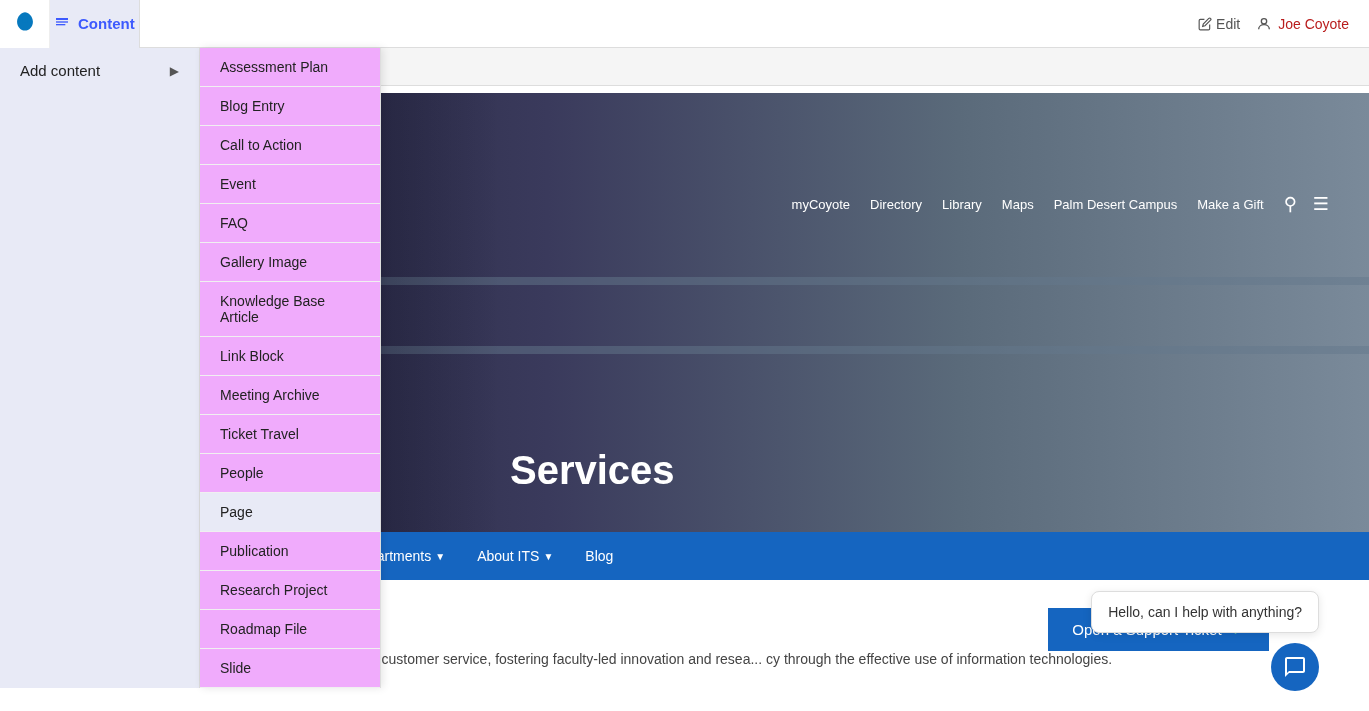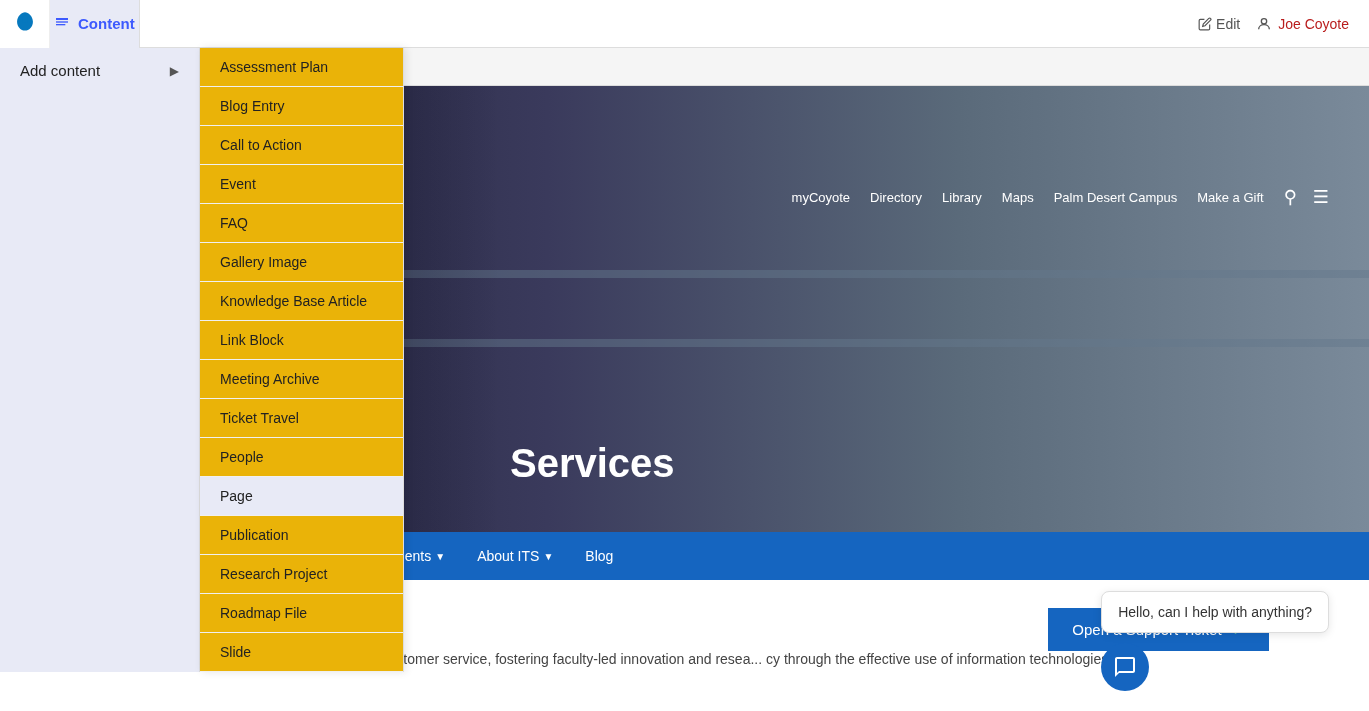--- a/index.html
+++ b/index.html
@@ -94,42 +94,42 @@
       justify-content: space-between;
       cursor: pointer;
       font-size: 15px;
       color: #222;
       background: #e8eaf6;
     }
     .add-content-item .chevron { font-size: 12px; color: #555; }
 
     
     .content-type-list {
-      width: 204px;
-      background: #eab308;
+      width: 181px;
+      background: #f0abfc;
       border-right: 1px solid #ddd;
       box-shadow: 2px 0 8px rgba(0,0,0,0.1);
     }
     .content-type-item {
       padding: 11px 20px;
       font-size: 14px;
       color: #222;
       cursor: pointer;
       border-bottom: 1px solid #f0f0f0;
     }
     .content-type-item.selected {
       background: #e8eaf6;
       color: #222;
       font-weight: 500;
     }
 
     
     .hero {
       position: absolute;
-      top: 86px; left: 0; right: 0;
+      top: 93px; left: 0; right: 0;
       height: 460px;
       background: linear-gradient(to right, #1a1a2e 0%, #3a3a5c 40%, #5a6a7a 70%, #7a8a9a 100%);
       overflow: hidden;
     }
     .hero-overlay {
       position: absolute;
       bottom: 60px; left: 80px;
       color: #fff;
       font-size: 40px;
       font-weight: bold;
@@ -233,24 +233,25 @@
       gap: 10px;
       cursor: pointer;
       z-index: 10;
       border: none;
     }
     .support-ticket .check { color: #90ee90; font-size: 16px; }
 
     
     .chat-area {
       position: absolute;
-      bottom: 20px; right: 40px;
+      bottom: 20px; right: 50px;
       z-index: 100;
       display: flex;
       flex-direction: column;
+      align-items: flex-end;
       gap: 10px;
     }
     .chat-bubble {
       background: #fff;
       border: 1px solid #ddd;
       border-radius: 8px;
       padding: 12px 16px;
       font-size: 14px;
       color: #333;
       box-shadow: 0 2px 8px rgba(0,0,0,0.1);

